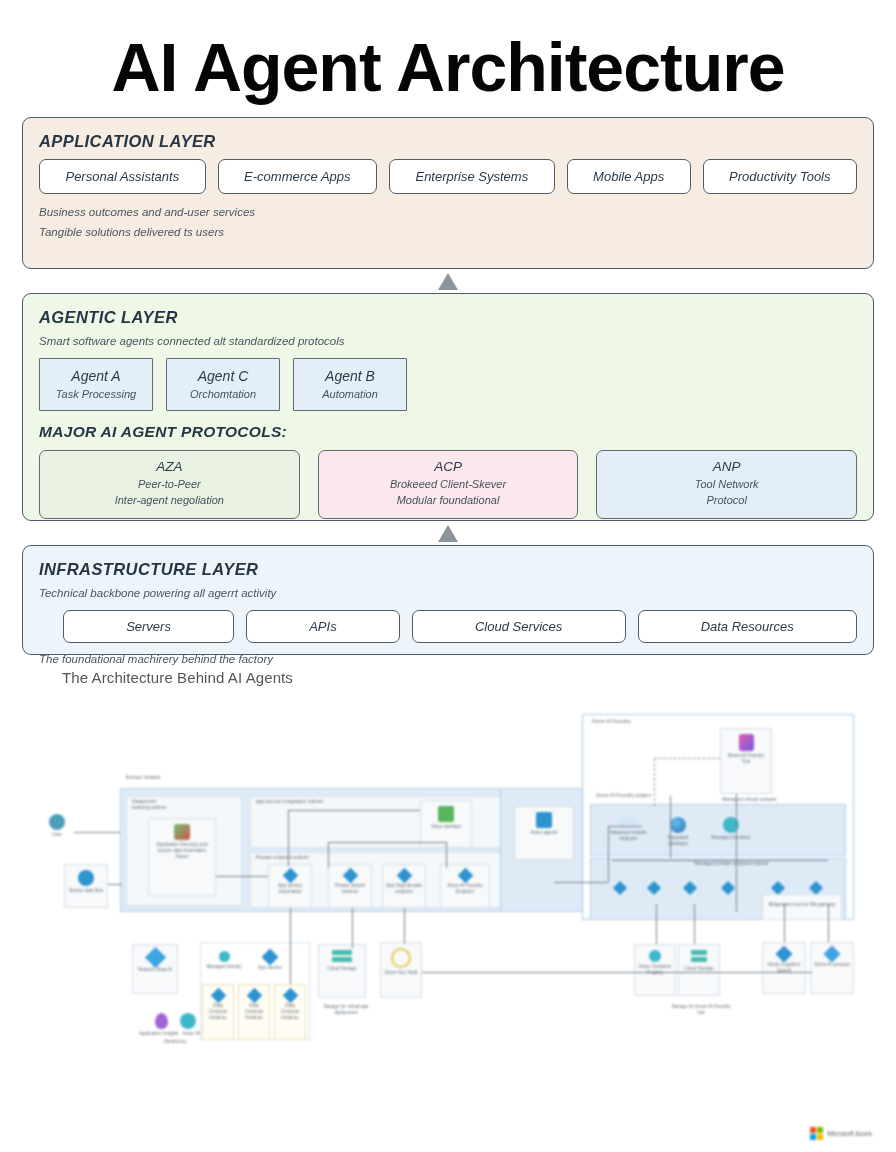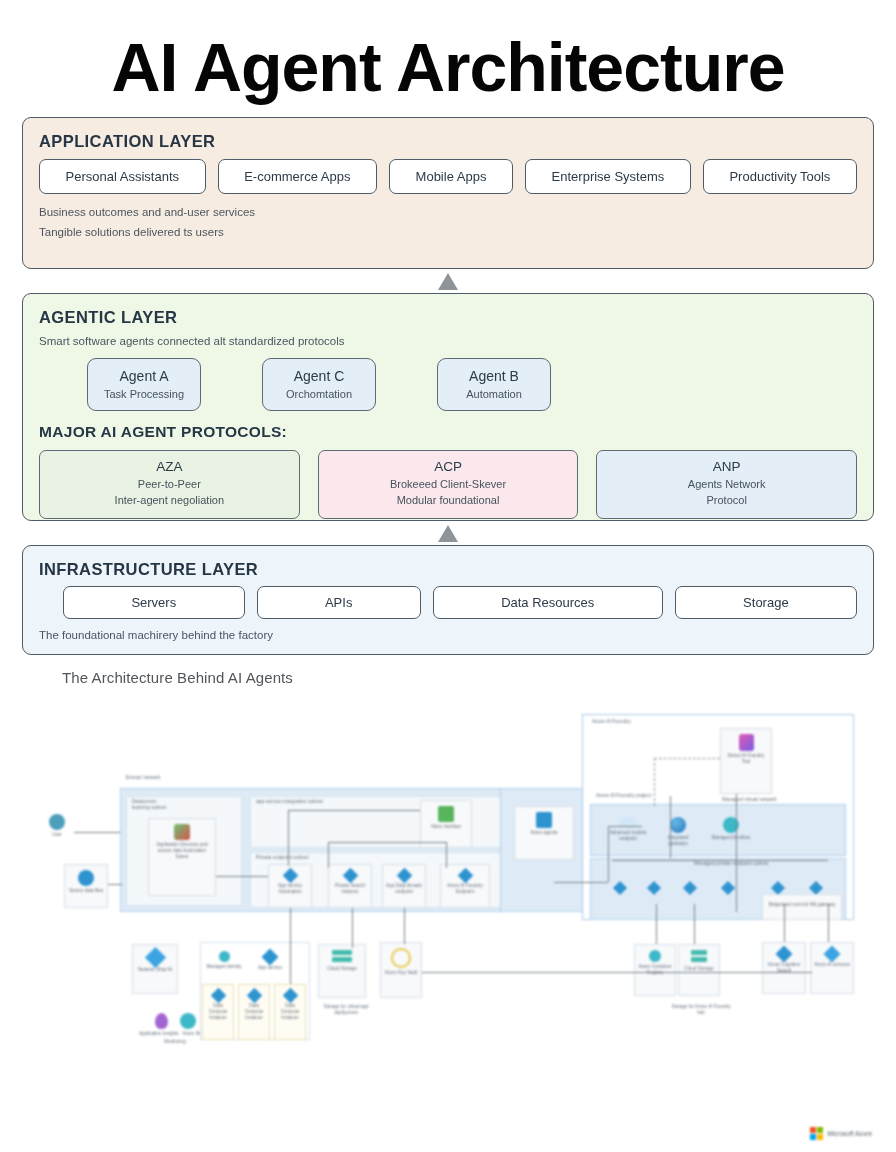--- a/index.html
+++ b/index.html
@@ -25,20 +25,21 @@
   }
 
   
   .layer{
     position:relative;
     margin:0 22px;
     border:1.6px solid #4f5b66;
     border-radius:9px;
     box-sizing:border-box;
     padding:14px 16px 12px 16px;
+    font-style:italic;
   }
   .layer-title{
     font-size:16.5px;
     font-weight:bold;
     color:#263645;
     letter-spacing:0.4px;
     margin-bottom:6px;
   }
   .layer-sub{
     font-size:11.5px;
@@ -82,25 +83,24 @@
 
   
   #agentic-layer{
     background:#eff8e7;
     height:228px;
   }
   .agent-row{display:flex;gap:13px;margin:7px 0 12px 0;}
   .agent-card{
     background:#e4eef6;
     border:1.4px solid #5e6a74;
-    border-radius:9px;
+    border-radius:1px;
     width:104px;
     padding:9px 4px 10px 4px;
     text-align:center;
-    margin-left:48px;
   }
   .agent-name{font-size:14px;color:#2c3c4a;margin-bottom:4px;}
   .agent-role{font-size:11px;color:#46525d;}
   .proto-head{
     font-size:15.5px;font-weight:bold;color:#263645;
     letter-spacing:0.3px;margin:2px 0 9px 0;
   }
   .proto-row{display:flex;gap:18px;}
   .proto-card{
     flex:1;
@@ -183,22 +183,22 @@
 <div class="page">
 
   <div class="title">AI Agent Architecture</div>
 
   <div class="layer" id="application-layer">
     <div class="layer-title">APPLICATION LAYER</div>
 
     <div class="chip-row">
       <div class="chip">Personal Assistants</div>
       <div class="chip">E-commerce Apps</div>
+      <div class="chip">Enterprise Systems</div>
       <div class="chip">Mobile Apps</div>
-      <div class="chip">Enterprise Systems</div>
       <div class="chip">Productivity Tools</div>
     </div>
 
     <div class="layer-sub">Business outcomes and and-user services</div>
     <div class="layer-sub">Tangible solutions delivered ts users</div>
   </div>
 
   <div class="connector">
     <div class="tri-up"></div>
   </div>
@@ -230,38 +230,39 @@
         <div class="proto-line">Peer-to-Peer</div>
         <div class="proto-line">Inter-agent negoliation</div>
       </div>
       <div class="proto-card pink">
         <div class="proto-name">ACP</div>
         <div class="proto-line">Brokeeed Client-Skever</div>
         <div class="proto-line">Modular foundational</div>
       </div>
       <div class="proto-card blue">
         <div class="proto-name">ANP</div>
-        <div class="proto-line">Agents Network</div>
+        <div class="proto-line">Tool Network</div>
         <div class="proto-line">Protocol</div>
       </div>
     </div>
   </div>
 
   <div class="connector">
     <div class="tri-up"></div>
   </div>
 
   <div class="layer" id="infrastructure-layer">
     <div class="layer-title">INFRASTRUCTURE LAYER</div>
+    <div class="layer-sub">Technical backbone powering all agerrt activity</div>
 
     <div class="chip-row">
       <div class="chip">Servers</div>
       <div class="chip">APIs</div>
+      <div class="chip">Cloud Services</div>
       <div class="chip">Data Resources</div>
-      <div class="chip">Storage</div>
     </div>
 
     <div class="layer-sub">The foundational machirery behind the factory</div>
   </div>
 
   <div class="caption">The Architecture Behind AI Agents</div>
 
   <div class="azure-wrap">
 
     <div class="az-box" style="left:18px;top:118px;width:34px;">

